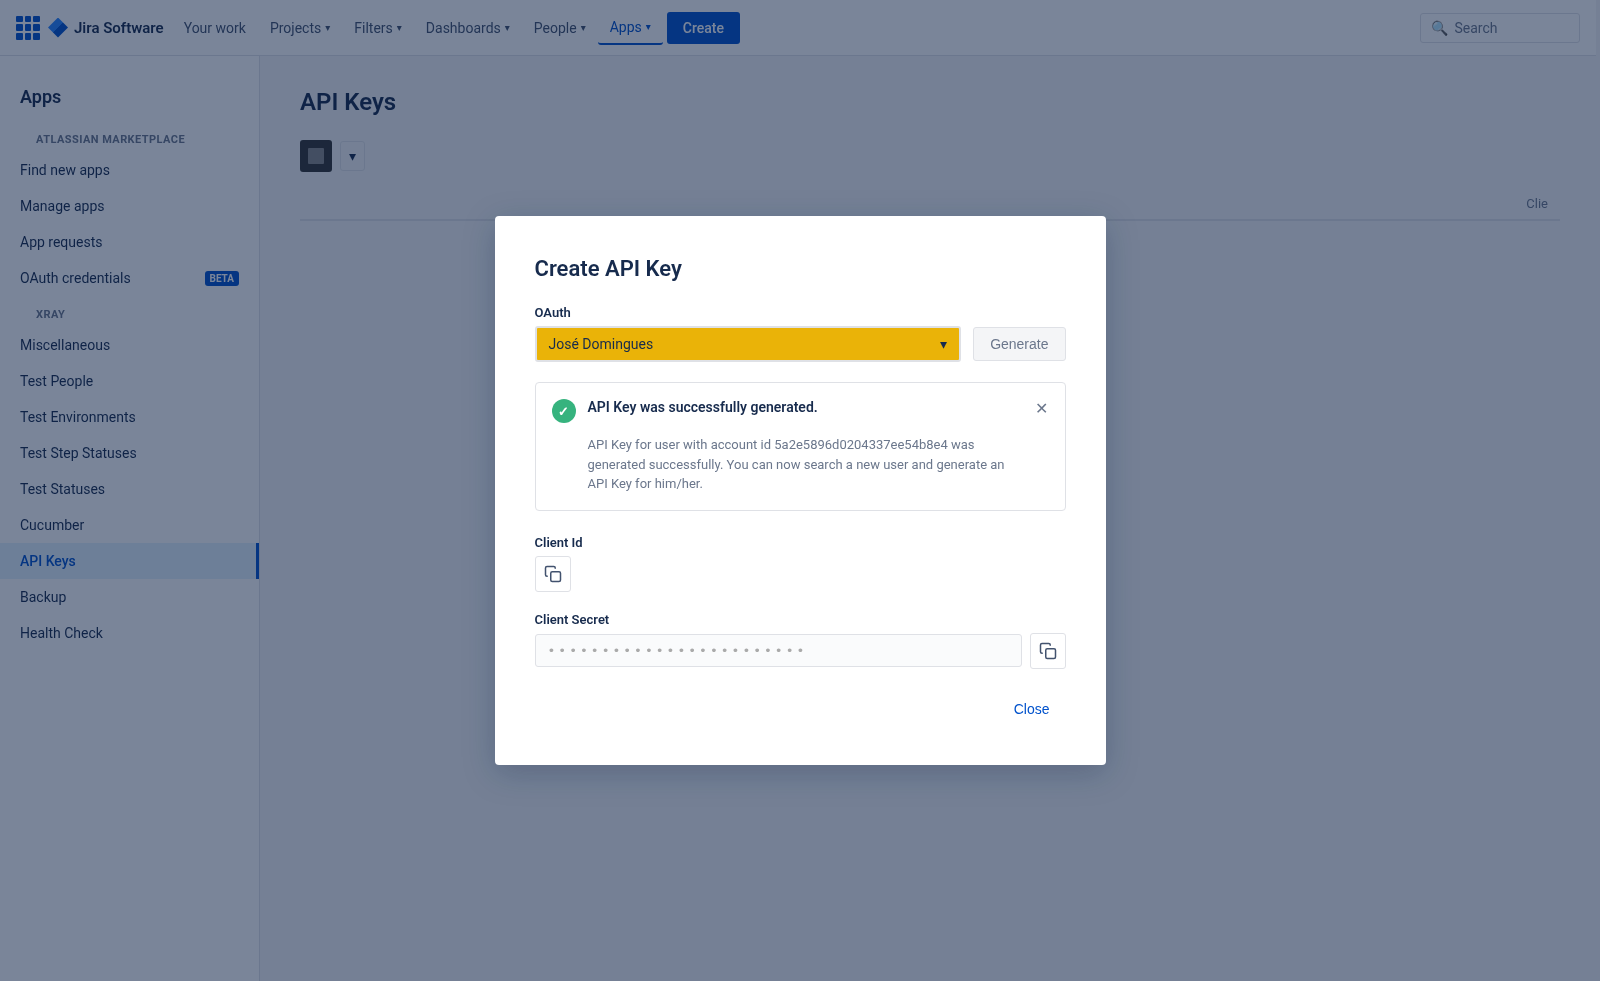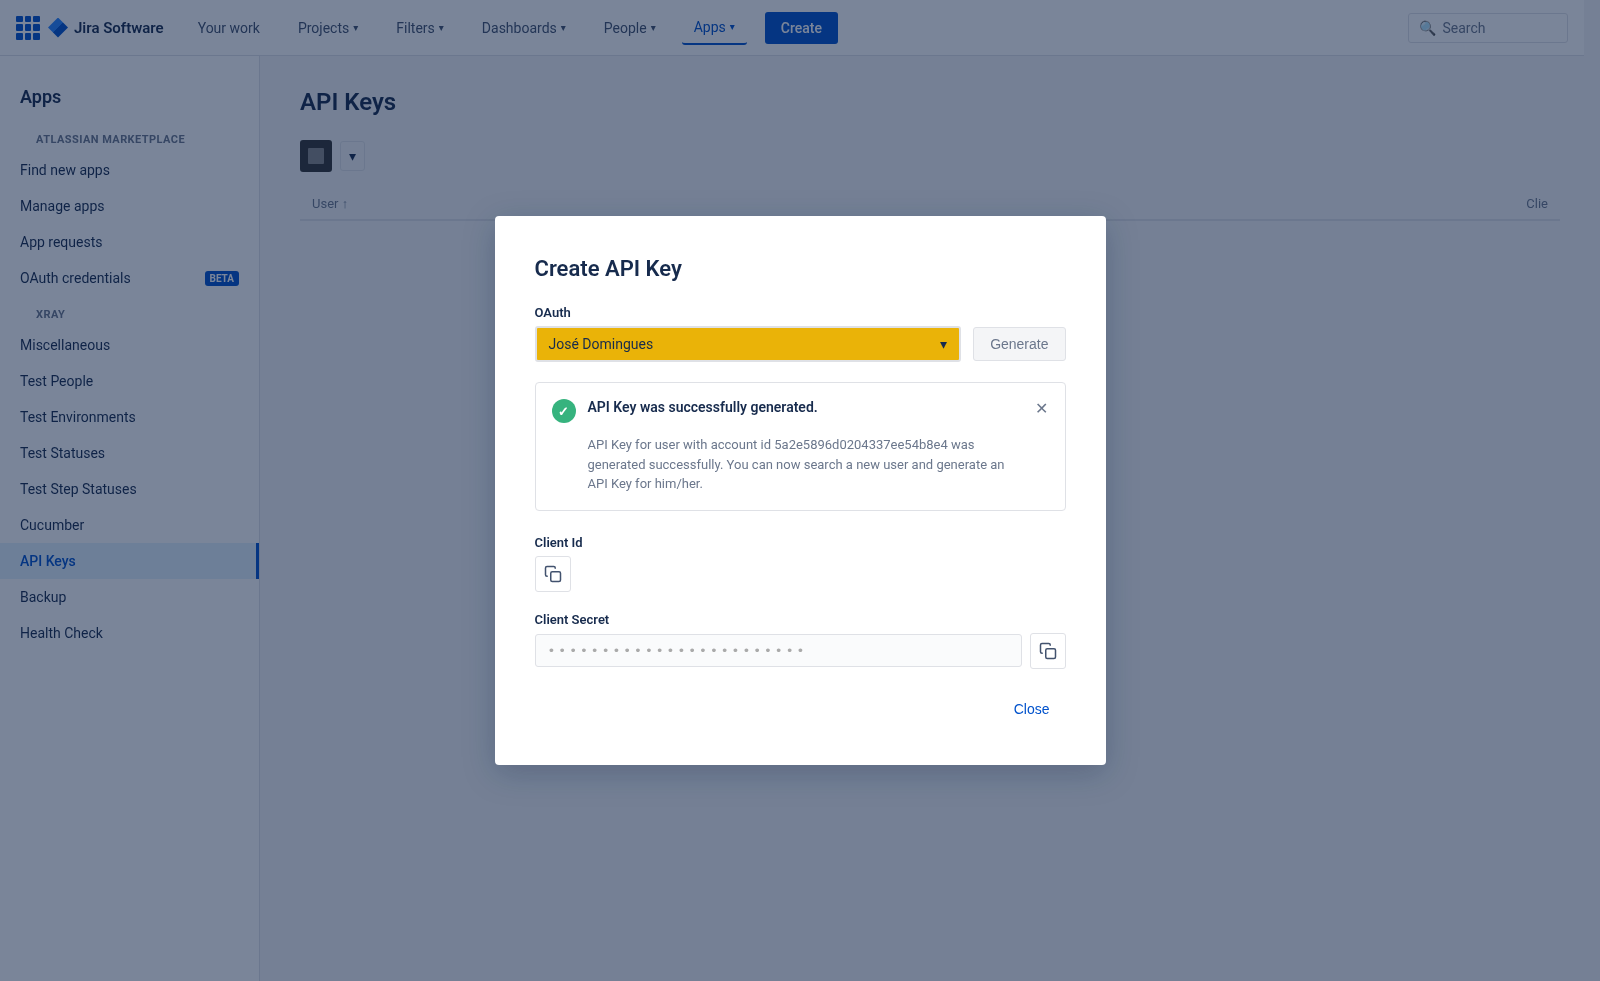--- a/index.html
+++ b/index.html
@@ -6,23 +6,23 @@
     body { font-family: -apple-system, BlinkMacSystemFont, 'Segoe UI', Roboto, sans-serif; background: #f4f5f7; color: #172b4d; font-size: 14px; }
 
     
     .topnav {
       height: 56px;
       background: #fff;
       border-bottom: 1px solid #dfe1e6;
       display: flex;
       align-items: center;
       padding: 0 16px;
-      gap: 14px;
+      gap: 0;
       position: fixed;
-      top: 0; left: 0; right: 16px;
+      top: 0; left: 0; right: 4px;
       z-index: 100;
     }
     .topnav-logo {
       display: flex; align-items: center; gap: 8px;
       margin-right: 8px;
     }
     .topnav-logo .grid-icon {
       width: 24px; height: 24px;
       display: grid; grid-template-columns: 1fr 1fr 1fr;
       gap: 2px;
@@ -373,24 +373,24 @@
     <div class="sidebar-item">
       <span>Miscellaneous</span>
     </div>
     <div class="sidebar-item">
       <span>Test People</span>
     </div>
     <div class="sidebar-item">
       <span>Test Environments</span>
     </div>
     <div class="sidebar-item">
+      <span>Test Step Statuses</span>
+    </div>
+    <div class="sidebar-item">
       <span>Test Statuses</span>
-    </div>
-    <div class="sidebar-item">
-      <span>Test Step Statuses</span>
     </div>
     <div class="sidebar-item">
       <span>Cucumber</span>
     </div>
     <div class="sidebar-item active">
       <span>API Keys</span>
     </div>
     <div class="sidebar-item">
       <span>Backup</span>
     </div>
@@ -403,21 +403,20 @@
     <h1 class="page-title">API Keys</h1>
 
     <div class="table-toolbar">
       <div class="table-btn">
         <div class="table-btn-square"></div>
       </div>
       <div class="dropdown-caret">▾</div>
     </div>
 
     <div class="table-header">
-      <div class="col-user">User ↑</div>
       <div class="col-client">Clie</div>
     </div>
   </div>
 </div>
 
 <div class="overlay">
   <div class="modal">
     <h2 class="modal-title">Create API Key</h2>
 
     <div>

